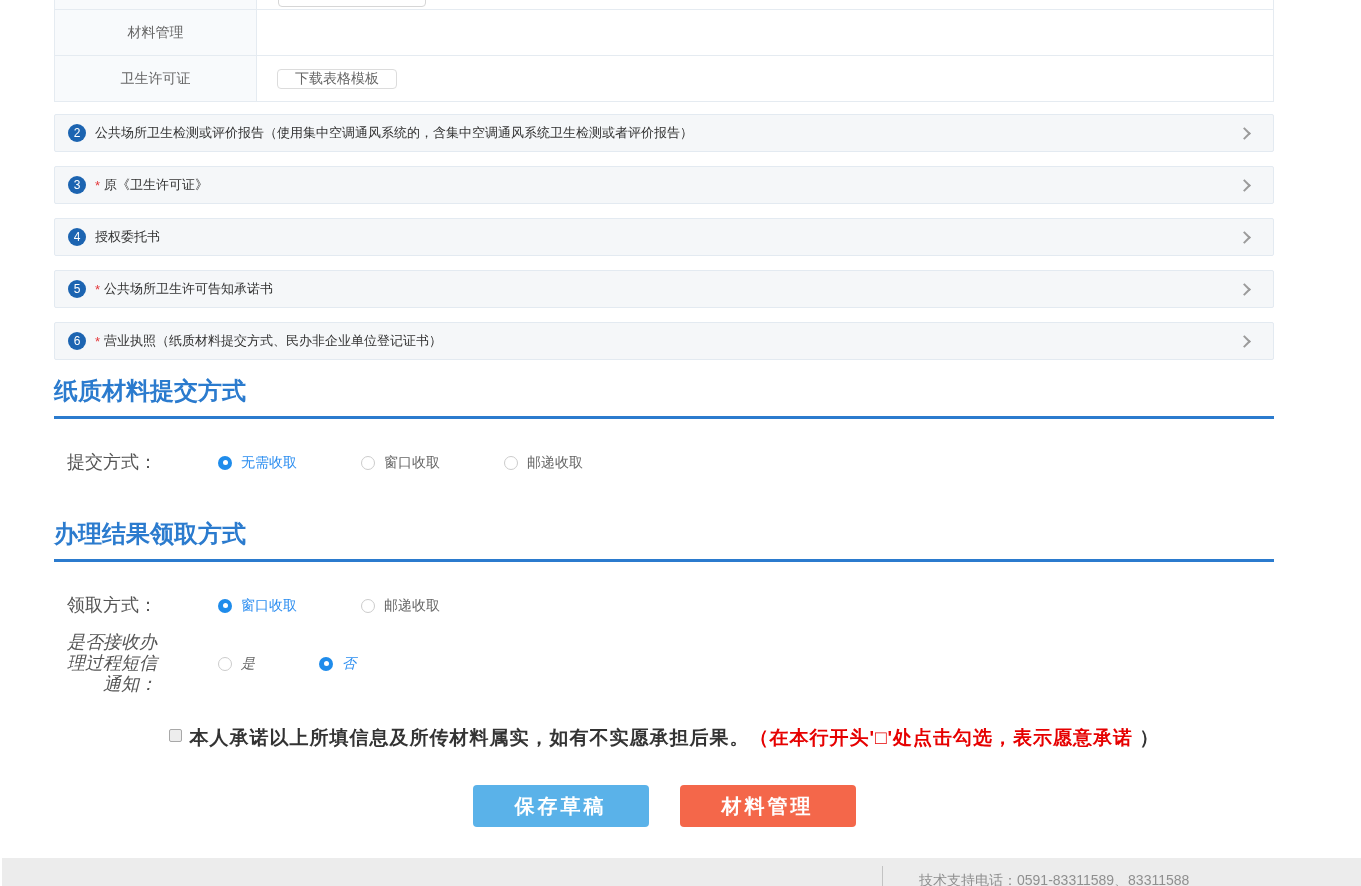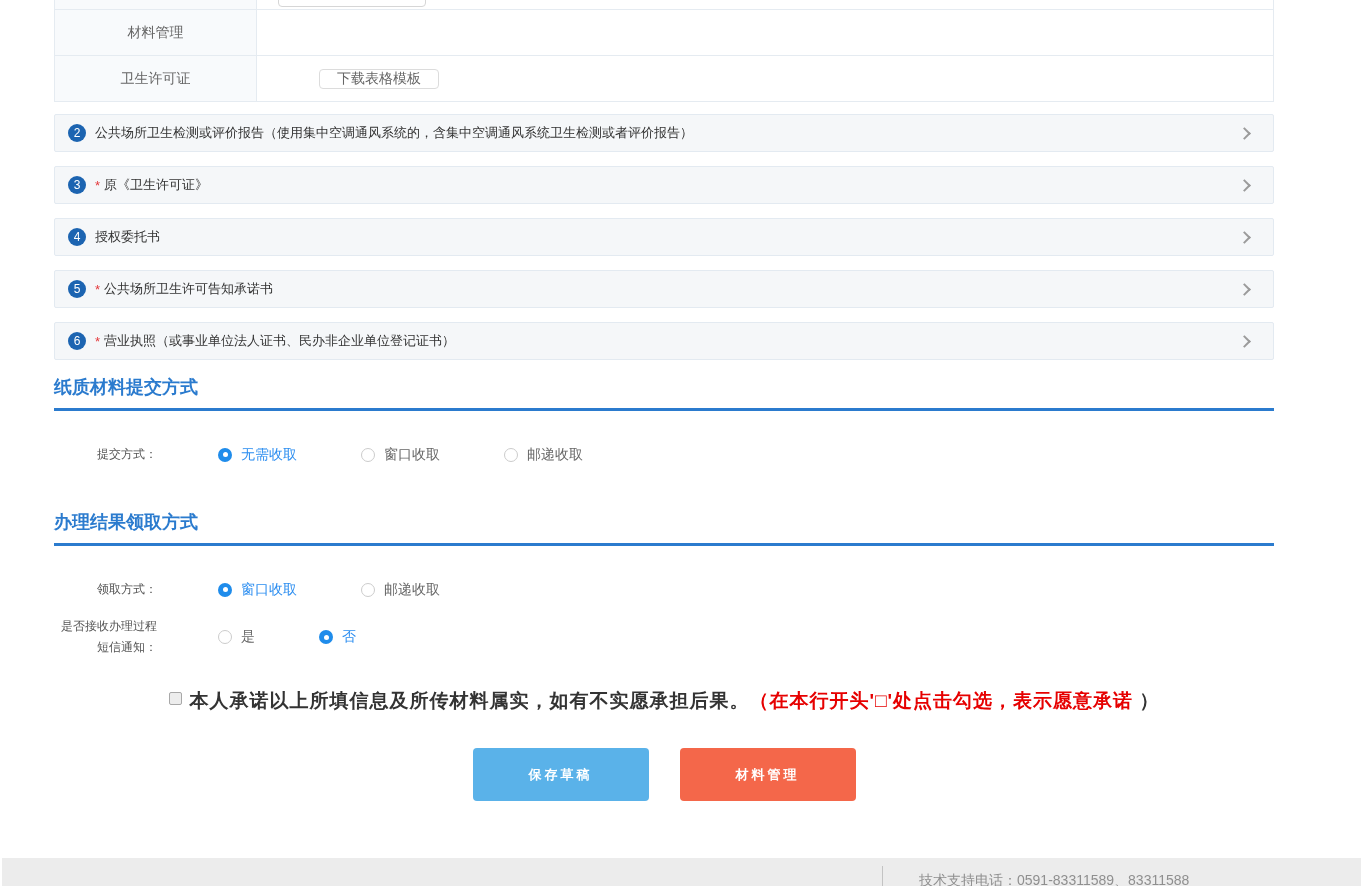--- a/index.html
+++ b/index.html
@@ -13,55 +13,55 @@
   .main { position: absolute; left: 54px; top: 0; width: 1220px; }
 
   
   .info-table { border-left: 1px solid #e5ebf1; border-right: 1px solid #e5ebf1; }
   .t-partial { position: relative; height: 10px; overflow: hidden; border-bottom: 1px solid #e5ebf1; }
   .t-partial .label-col-bg { position: absolute; left: 0; top: 0; bottom: 0; width: 202px; background: #f8fafc; border-right: 1px solid #e5ebf1; }
   .cut-input { position: absolute; left: 223px; top: -20px; width: 148px; height: 27px; background: #fff; border: 1px solid #d6d6d6; border-radius: 4px; }
   .t-row { display: flex; height: 46px; border-bottom: 1px solid #e5ebf1; justify-content: space-between; }
   .t-label { width: 202px; background: #f8fafc; border-right: 1px solid #e5ebf1; display: flex; align-items: center; justify-content: center; font-size: 14px; color: #666; }
   .t-content { flex: 1; display: flex; align-items: center; padding-left: 20px; }
-  .dl-btn { height: 20px; padding: 0 17px; background: #fff; border: 1px solid #dcdcdc; border-radius: 4px; font-size: 14px; color: #666; display: inline-flex; align-items: center; cursor: pointer; font-family: inherit; margin-left: 42px; }
+  .dl-btn { height: 20px; padding: 0 17px; background: #fff; border: 1px solid #dcdcdc; border-radius: 4px; font-size: 14px; color: #666; display: inline-flex; align-items: center; cursor: pointer; font-family: inherit; }
 
   
   .acc-list { margin-top: 12px; }
   .acc-bar { height: 38px; background: #f5f7f9; border: 1px solid #e3eaf1; border-radius: 2px; display: flex; align-items: center; padding: 0 14px 0 13px; margin-bottom: 14px; cursor: pointer; }
   .badge { width: 18px; height: 18px; border-radius: 50%; background: #1c64b1; color: #fff; font-size: 12px; line-height: 18px; text-align: center; margin-right: 9px; flex: none; }
   .req { color: #e4393c; font-size: 13px; margin-right: 4px; }
   .req:empty { margin-right: 0; }
   .acc-title { font-size: 13px; color: #333; }
   .chevron { margin-left: auto; margin-right: 10px; width: 9px; height: 9px; border-top: 2px solid #9b9b9b; border-right: 2px solid #9b9b9b; transform: rotate(45deg); flex: none; }
 
   
-  .sec-heading { margin-top: 15px; font-size: 18px; font-weight: bold; color: #2b7bce; padding-bottom: 9px; border-bottom: 3px solid #2b7bce; }
+  .sec-heading { margin-top: 15px; font-size: 24px; font-weight: bold; color: #2b7bce; padding-bottom: 9px; border-bottom: 3px solid #2b7bce; }
   .sec-heading.second { margin-top: 45px; }
 
   
   .form-row { display: flex; align-items: center; margin-top: 33px; }
-  .form-row.sms { margin-top: 16px; }
-  .f-label { width: 103px; text-align: right; font-size: 12px; color: #555; line-height: 21px; flex: none; }
+  .form-row.sms { margin-top: 16px; font-style: italic; }
+  .f-label { width: 103px; text-align: right; font-size: 18px; color: #555; line-height: 21px; flex: none; }
   .radio-group { display: flex; align-items: center; margin-left: 18px; }
   .radio-opt { display: flex; align-items: center; margin-right: 21px; cursor: pointer; padding-left: 43px; }
   .radio-circle { width: 14px; height: 14px; border-radius: 50%; border: 1px solid #ccc; background: #fff; margin-right: 9px; position: relative; flex: none; }
   .radio-opt.selected .radio-circle { border: none; background: #1f8ceb; }
   .radio-opt.selected .radio-circle::after { content: ''; position: absolute; left: 50%; top: 50%; width: 5px; height: 5px; margin: -2.5px 0 0 -2.5px; border-radius: 50%; background: #fff; }
   .radio-label { font-size: 14px; color: #666; }
   .radio-opt.selected .radio-label { color: #2b8df0; }
 
   
   .commit-row { margin-top: 31px; text-align: center; font-size: 19px; font-weight: bold; color: #333; line-height: 24px; letter-spacing: 1px; }
   .commit-checkbox { display: inline-block; width: 13px; height: 13px; background: #ededed; border: 1px solid #a8a8a8; border-radius: 2px; vertical-align: 2px; margin-right: 8px; cursor: pointer; }
   .red { color: #e60000; margin-top: 12px; }
 
   
   .btn-row { margin-top: 35px; display: flex; justify-content: center; gap: 31px; }
-  .btn { width: 176px; height: 53px; border: none; border-radius: 4px; color: #fff; font-size: 13px; font-weight: bold; letter-spacing: 3px; cursor: pointer; font-family: inherit; }
+  .btn { width: 176px; height: 42px; border: none; border-radius: 4px; color: #fff; font-size: 20px; font-weight: bold; letter-spacing: 3px; cursor: pointer; font-family: inherit; }
   .btn-save { background: #5ab2e9; }
   .btn-submit { background: #f4674a; }
 
   
   .footer { position: absolute; left: 2px; right: 0; top: 858px; height: 28px; background: #ececec; overflow: hidden; }
   .footer-divider { position: absolute; left: 880px; top: 8px; height: 40px; width: 1px; background: #c3c3c3; }
   .footer-text { position: absolute; left: 917px; top: 14px; font-size: 14px; color: #8f8f8f; white-space: nowrap; }
 </style>
 </head>
 <body>
@@ -111,21 +111,21 @@
     <div class="acc-bar">
       <span class="badge">5</span>
       <span class="req">*</span>
       <span class="acc-title">公共场所卫生许可告知承诺书</span>
       <span class="chevron"></span>
     </div>
 
     <div class="acc-bar">
       <span class="badge">6</span>
       <span class="req">*</span>
-      <span class="acc-title">营业执照（或事业单位法人证书、民办非企业单位登记证书）</span>
+      <span class="acc-title">营业执照（纸质材料提交方式、民办非企业单位登记证书）</span>
       <span class="chevron"></span>
     </div>
 
   </div>
 
   <div class="sec-heading">纸质材料提交方式</div>
 
   <div class="form-row">
     <div class="f-label">提交方式：</div>
     <div class="radio-group">

